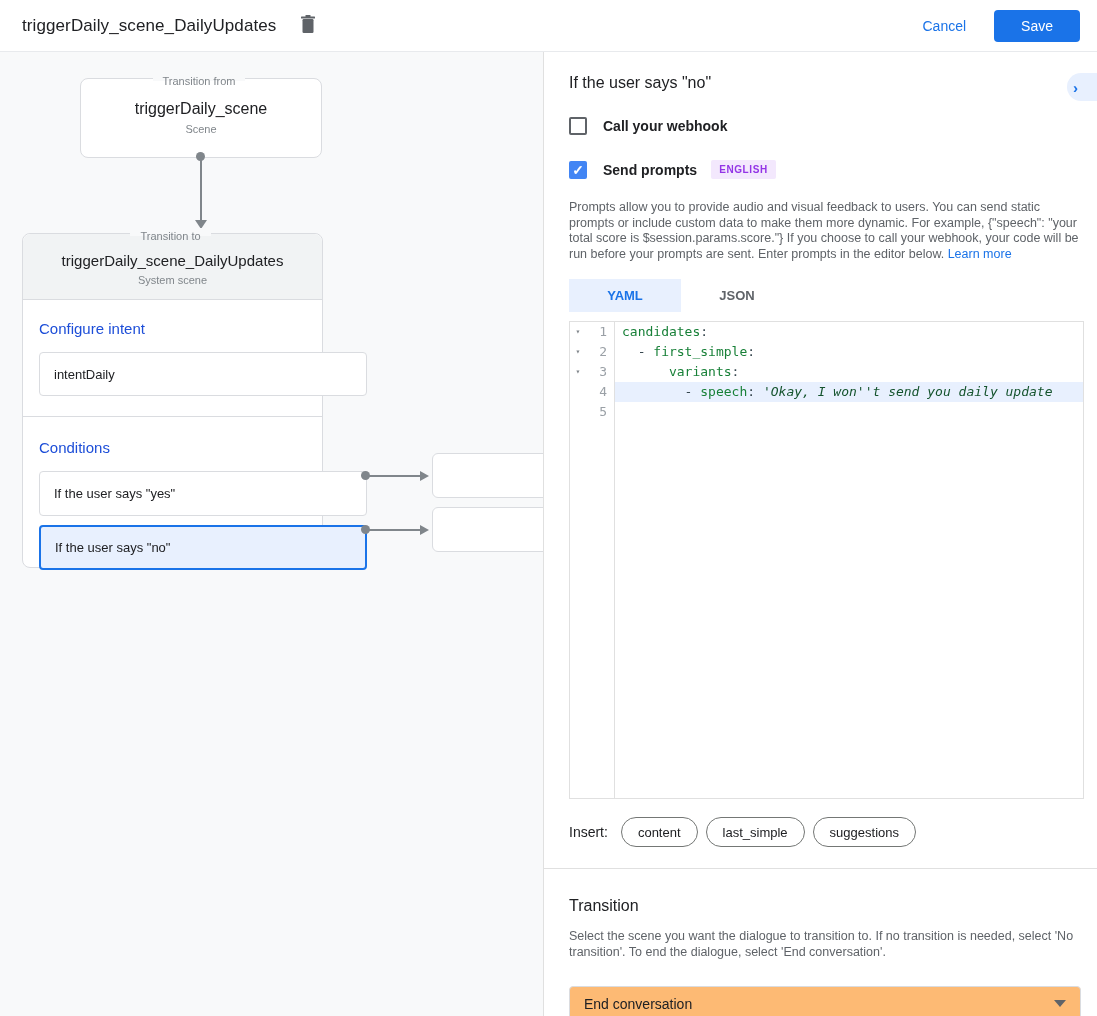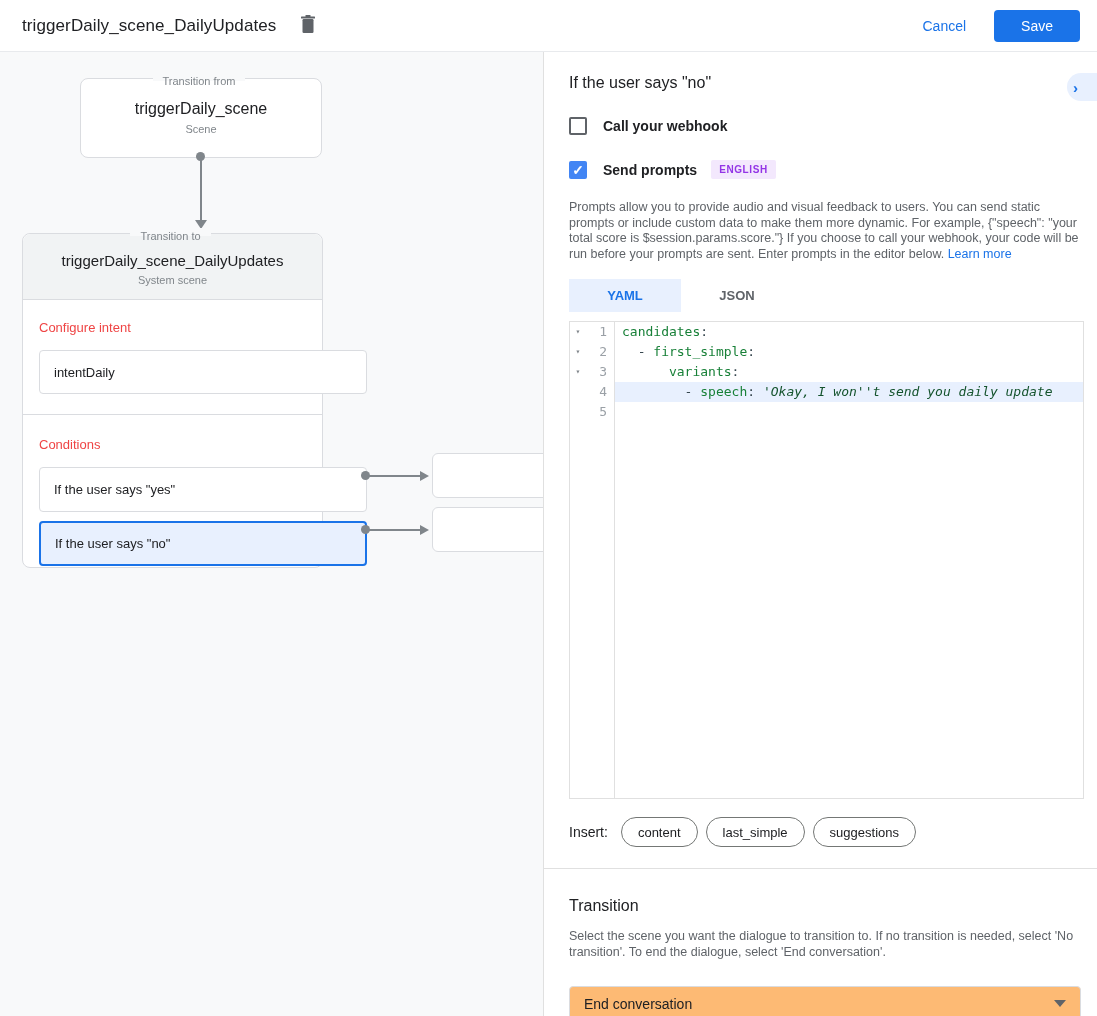--- a/index.html
+++ b/index.html
@@ -32,21 +32,21 @@
   .from-sub { margin-top:5px; font-size:11px; color:#80868b; }
 
   .to-box { position:absolute; left:22px; top:181px; width:301px; height:335px;
     background:#fff; border:1px solid #dadce0; border-radius:8px; }
   .to-box .node-legend span { background:linear-gradient(to bottom,#f8f9fa 50%,#f1f3f4 50%); }
   .to-header { height:66px; background:#f1f3f4; border-bottom:1px solid #dadce0;
     border-radius:8px 8px 0 0; text-align:center; }
   .to-title { padding-top:18px; font-size:15px; color:#202124; }
   .to-sub { margin-top:5px; font-size:11px; color:#80868b; }
   .card-section { padding:20px 16px 0 16px; }
-  .section-label { font-size:13px; color:#ef4444; margin-bottom:15px; }
+  .section-label { font-size:15px; color:#1d4ed8; margin-bottom:15px; }
   .intent-input { width:328px; height:44px; border:1px solid #dadce0; border-radius:4px;
     font-family:inherit; font-size:13px; color:#202124; padding:0 14px; background:#fff; }
   .card-divider { margin-top:20px; border-top:1px solid #dadce0; }
   .cond-row { width:328px; height:45px; border:1px solid #dadce0; border-radius:4px; background:#fff;
     display:flex; align-items:center; padding:0 14px; font-size:13px; color:#202124;
     margin-bottom:9px; cursor:pointer; position:relative; }
   .cond-row.selected { border:2px solid #1a73e8; background:#e8f0fe; }
 
   .v-dot { position:absolute; left:196px; top:100px; width:9px; height:9px; border-radius:50%; background:#80868b; }
   .v-line { position:absolute; left:200px; top:106px; width:2px; height:62px; background:#80868b; }

